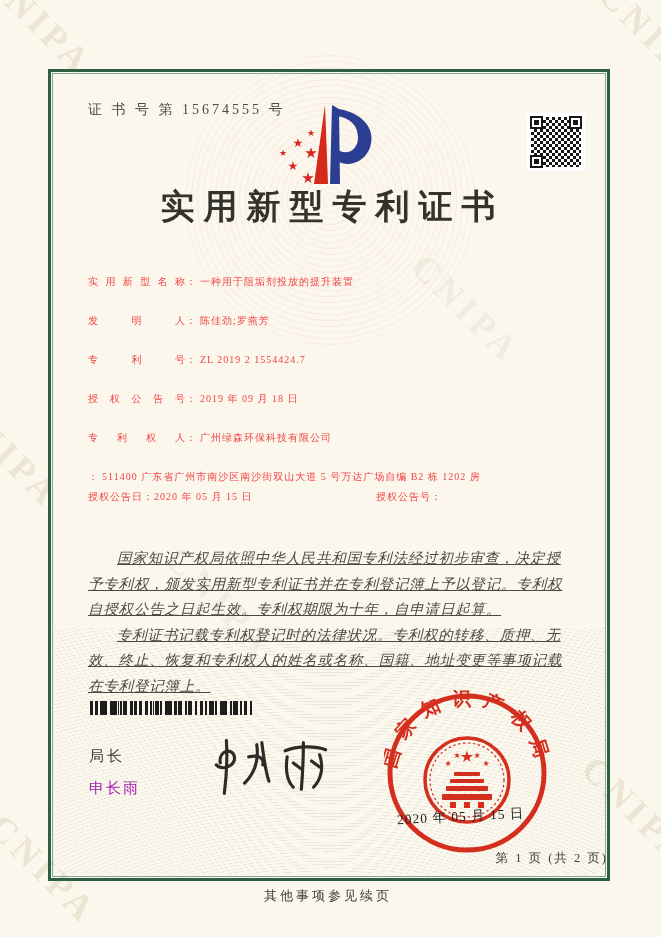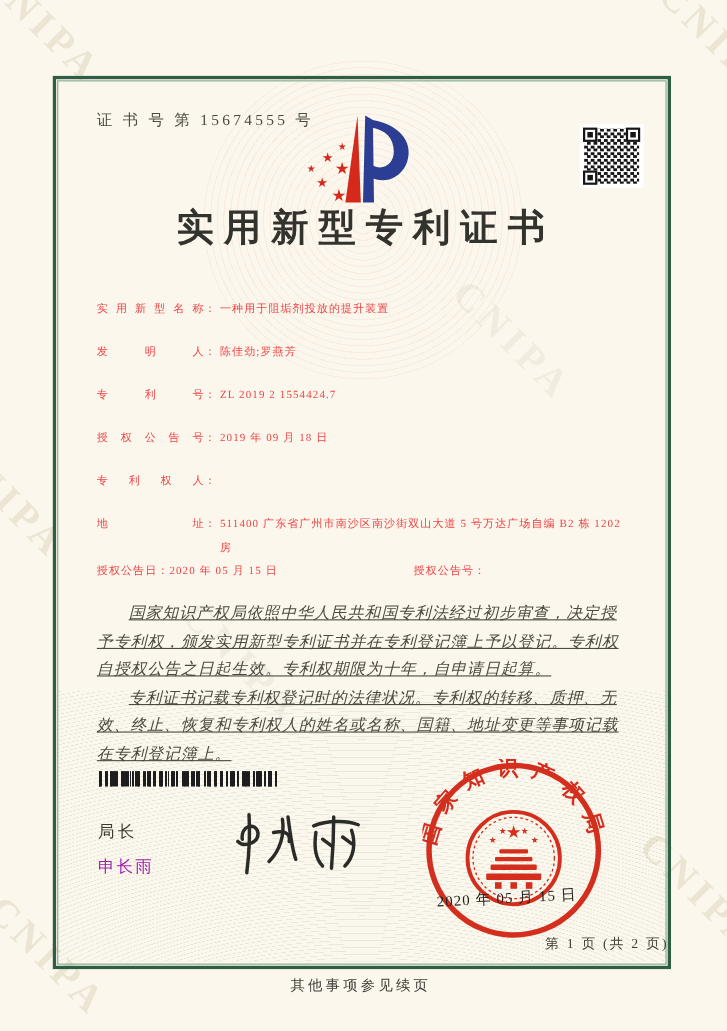--- a/index.html
+++ b/index.html
@@ -132,23 +132,23 @@
     <span class="fvalue">ZL 2019 2 1554424.7</span>
   </div>
   <div class="frow">
     <span class="flabel">授权公告号</span>
       <span class="fcolon">：</span>
     <span class="fvalue">2019 年 09 月 18 日</span>
   </div>
   <div class="frow">
     <span class="flabel">专利权人</span>
       <span class="fcolon">：</span>
+    <span class="fvalue">广州绿森环保科技有限公司</span>
   </div>
   <div class="frow" style="margin-bottom:2px;">
-    <span class="flabel">地址</span>
       <span class="fcolon">：</span>
     <span class="fvalue">511400 广东省广州市南沙区南沙街双山大道 5 号万达广场自编 B2 栋 1202 房</span>
   </div>
   <div class="grant-row">
     <span class="grant-pair first">
       <span>授权公告日</span>
         <span>：</span>
       <span>2020 年 05 月 15 日</span>
     </span>
     <span class="grant-pair">

